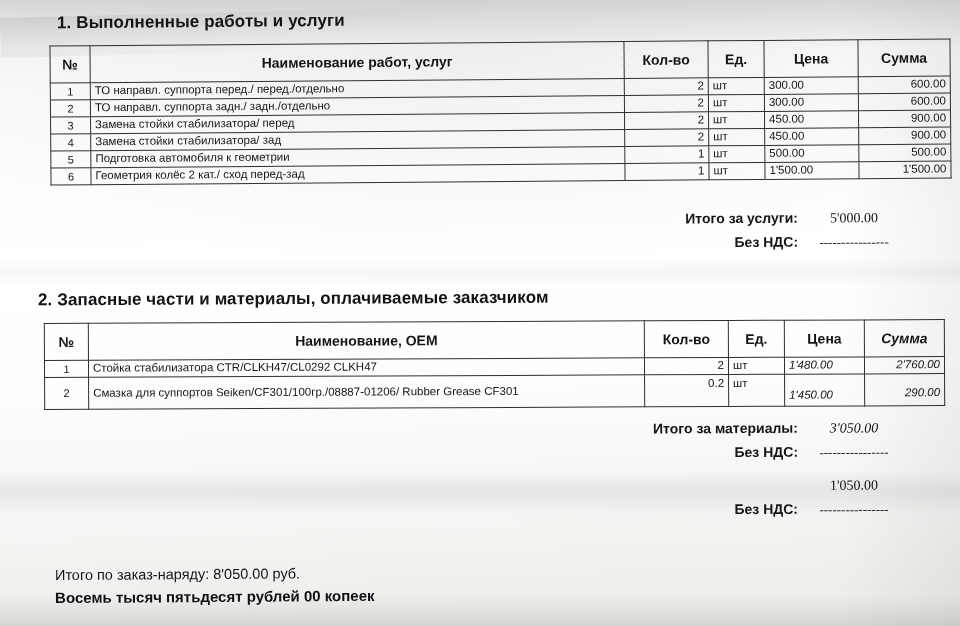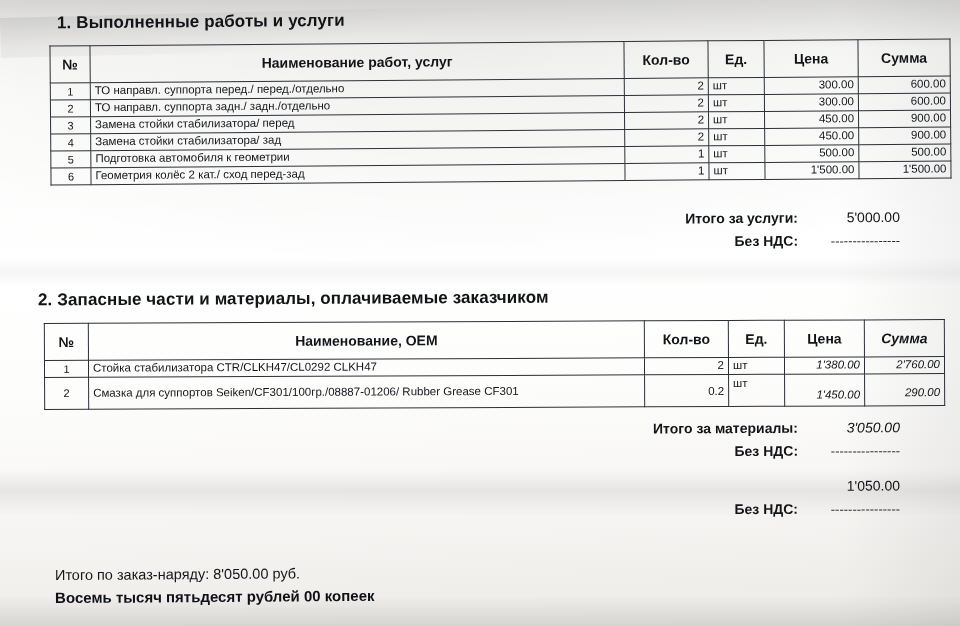--- a/index.html
+++ b/index.html
@@ -89,21 +89,21 @@
     font-weight: bold;
     font-size: 14px;
     text-align: center;
     height: 36px;
     color: #121418;
   }
   td.num { text-align: center; font-size: 11px; }
   td.name { text-align: left; font-size: 11.5px; }
   td.qty { text-align: right; padding-right: 6px; }
   td.unit { text-align: left; padding-left: 6px; margin-left: 28px; }
-  td.price { text-align: right; padding-right: 7px; margin-top: 32px; }
+  td.price { padding-right: 7px; margin-top: 32px; }
   td.sum { text-align: right; padding-right: 7px; }
 
   
   #table1-wrap {
     position: absolute;
     left: 50px; top: 42px;
     transform: rotate(-0.45deg);
   }
   #table1 { width: 880px; }
   #table1 tbody tr { height: 17px; }
@@ -130,22 +130,23 @@
     margin-bottom: 7px;
     white-space: nowrap;
   }
   .totals .lbl {
     font-weight: bold;
     text-align: right;
     margin-right: 10px;
   }
   .totals .val {
     min-width: 92px;
-    text-align: right;
+    text-align: center;
     font-weight: normal;
+    font-family: Liberation Serif, serif;
   }
   .totals .dashes {
     letter-spacing: 0px;
     font-size: 13px;
     color: #2a2d33;
   }
 
   #totals1 { left: 600px; top: 210px; width: 300px; transform: rotate(-0.4deg); }
   #totals1 .lbl { width: 150px; }
 
@@ -298,27 +299,27 @@
             <th>Цена</th>
             <th class="slant">Сумма</th>
           </tr>
         </thead>
         <tbody>
           <tr>
             <td class="num">1</td>
             <td class="name">Стойка стабилизатора CTR/CLKH47/CL0292 CLKH47</td>
             <td class="qty">2</td>
             <td class="unit">шт</td>
-            <td class="price slant">1'380.00</td>
+            <td class="price slant">1'480.00</td>
             <td class="sum slant">2'760.00</td>
           </tr>
           <tr style="height:32px">
             <td class="num">2</td>
             <td class="name">Смазка для суппортов Seiken/CF301/100гр./08887-01206/ Rubber Grease CF301</td>
-            <td class="qty" style="vertical-align:top;padding-top:10px">0.2</td>
+            <td class="qty" style="vertical-align:top;padding-top:2px">0.2</td>
             <td class="unit" style="vertical-align:top;padding-top:2px">шт</td>
             <td class="price slant" style="vertical-align:top;padding-top:14px">1'450.00</td>
             <td class="sum slant" style="vertical-align:top;padding-top:12px">290.00</td>
           </tr>
         </tbody>
       </table>
     </div>
 
     <div class="totals" id="totals2">
       <div class="row">

